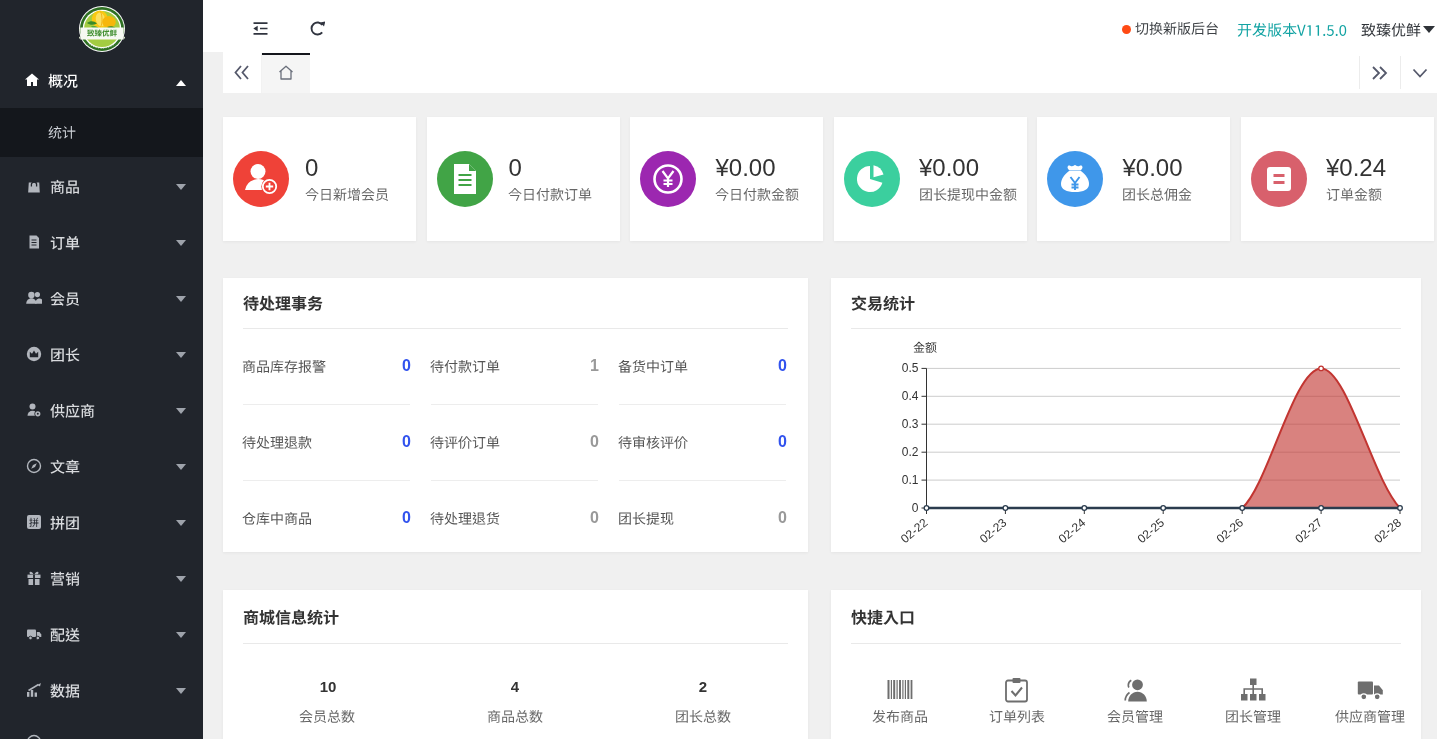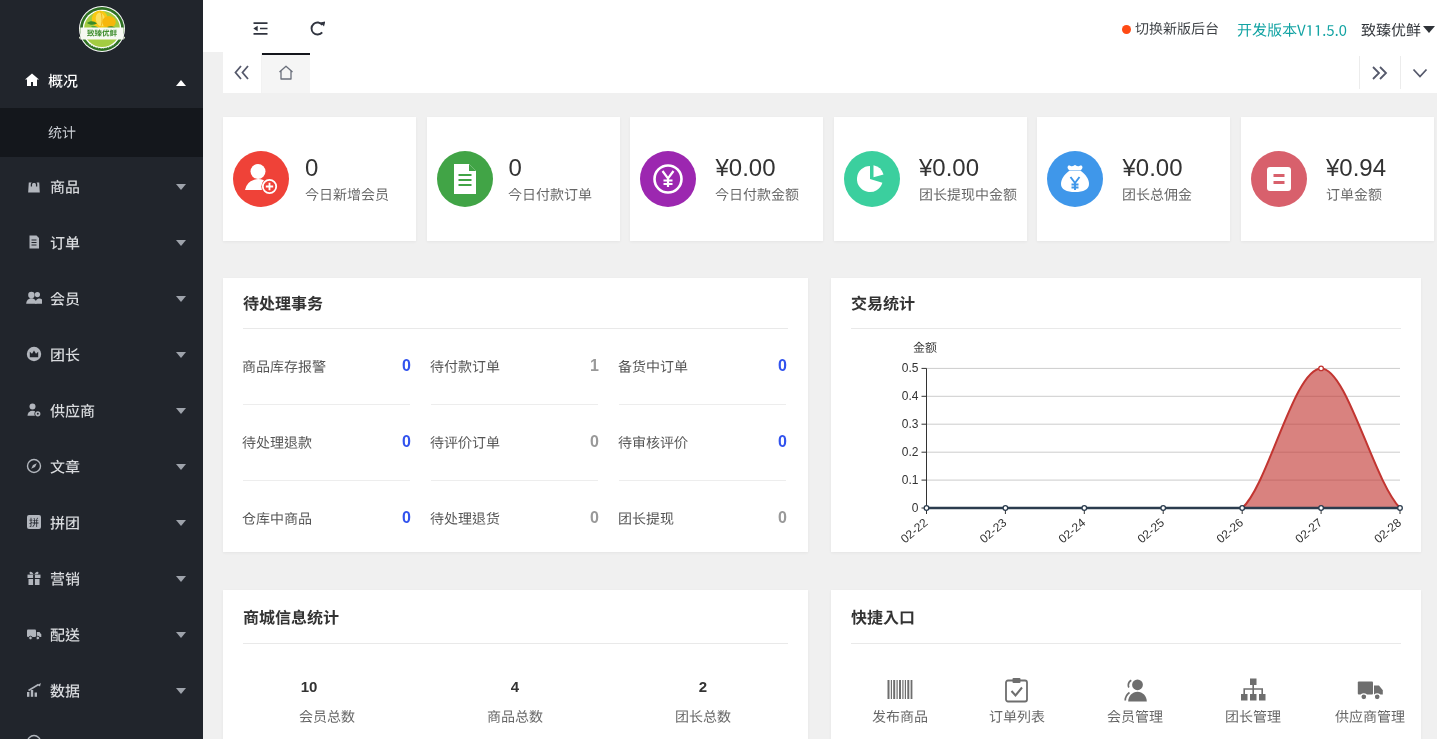--- a/index.html
+++ b/index.html
@@ -413,21 +413,21 @@
     <use href="#g63" x="28.0"></use>
     <use href="#g64" x="42.0"></use>
     <use href="#g56" x="56.0"></use>
   </svg>
 <div class="card" style="left:1240.5px"></div>
 <div class="circ" style="left:1250.5px;top:151px;background:#d8606c"></div>
 <svg class="t" style="left:1250.5px;top:151px" width="56" height="56" viewBox="0 0 56 56">
     <rect x="16" y="16" width="24" height="24" rx="3" fill="#fff"></rect>
     <path d="M22.5 24.5h11M22.5 31.5h11" stroke="#d8606c" stroke-width="3"></path>
   </svg>
-<div class="lt" style="left:1326.0px;top:155.7px;font-size:24px;color:#333;font-weight:normal">¥0.94</div>
+<div class="lt" style="left:1326.0px;top:155.7px;font-size:24px;color:#333;font-weight:normal">¥0.24</div>
 <svg class="t " style="left:1325.5px;top:186.9px" width="56" height="15" viewBox="0 -12.60 56.0 14.84" fill="#666">
     <use href="#g54" x="0.0"></use>
     <use href="#g55" x="14.0"></use>
     <use href="#g56" x="28.0"></use>
     <use href="#g57" x="42.0"></use>
   </svg>
 <div class="panel" style="left:223px;top:278px;width:585px;height:274px"></div>
 <svg class="t " style="left:242.5px;top:295.1px" width="80" height="17" viewBox="0 -14.40 80.0 16.96" fill="#333">
     <use href="#g65" x="0.0"></use>
     <use href="#g66" x="16.0"></use>
@@ -574,21 +574,21 @@
 <div class="panel" style="left:223px;top:590px;width:585px;height:260px"></div>
 <svg class="t " style="left:242.5px;top:608.6px" width="96" height="17" viewBox="0 -14.40 96.0 16.96" fill="#333">
     <use href="#g93" x="0.0"></use>
     <use href="#g94" x="16.0"></use>
     <use href="#g95" x="32.0"></use>
     <use href="#g96" x="48.0"></use>
     <use href="#g89" x="64.0"></use>
     <use href="#g90" x="80.0"></use>
   </svg>
 <div class="hr" style="left:243px;top:643px;width:545px"></div>
-<div class="lt" style="left:309px;transform:translateX(-50%);top:679.3px;font-size:15px;color:#333;font-weight:bold">10</div>
+<div class="lt" style="left:328px;transform:translateX(-50%);top:679.3px;font-size:15px;color:#333;font-weight:bold">10</div>
 <svg class="t " style="left:299.0px;top:708.9px" width="56" height="15" viewBox="0 -12.60 56.0 14.84" fill="#666">
     <use href="#g50" x="0.0"></use>
     <use href="#g51" x="14.0"></use>
     <use href="#g63" x="28.0"></use>
     <use href="#g97" x="42.0"></use>
   </svg>
 <div class="lt" style="left:515.0px;transform:translateX(-50%);top:679.3px;font-size:15px;color:#333;font-weight:bold">4</div>
 <svg class="t " style="left:487.0px;top:708.9px" width="56" height="15" viewBox="0 -12.60 56.0 14.84" fill="#666">
     <use href="#g70" x="0.0"></use>
     <use href="#g71" x="14.0"></use>

